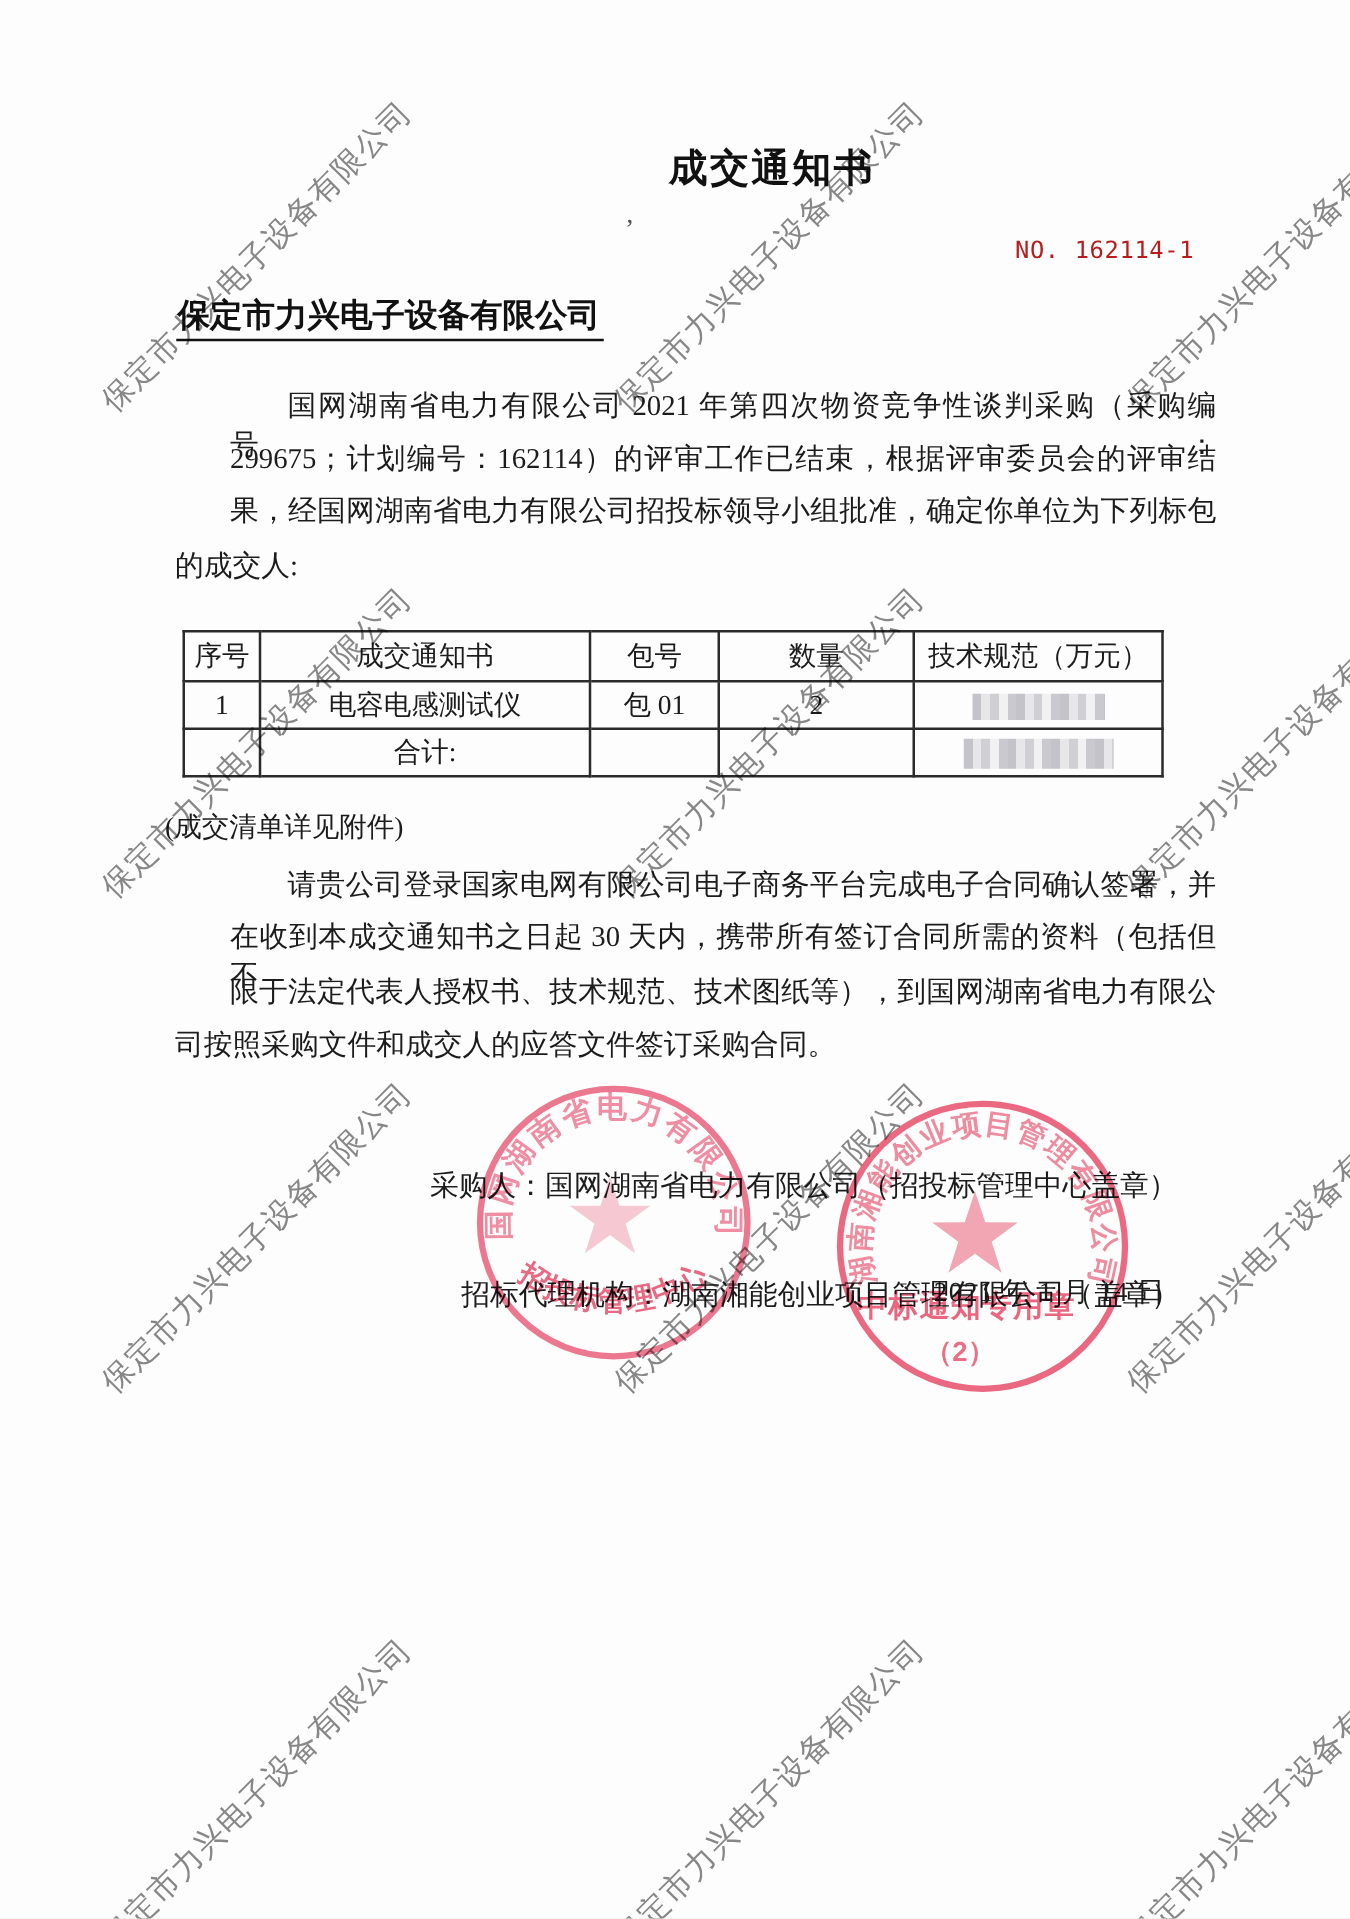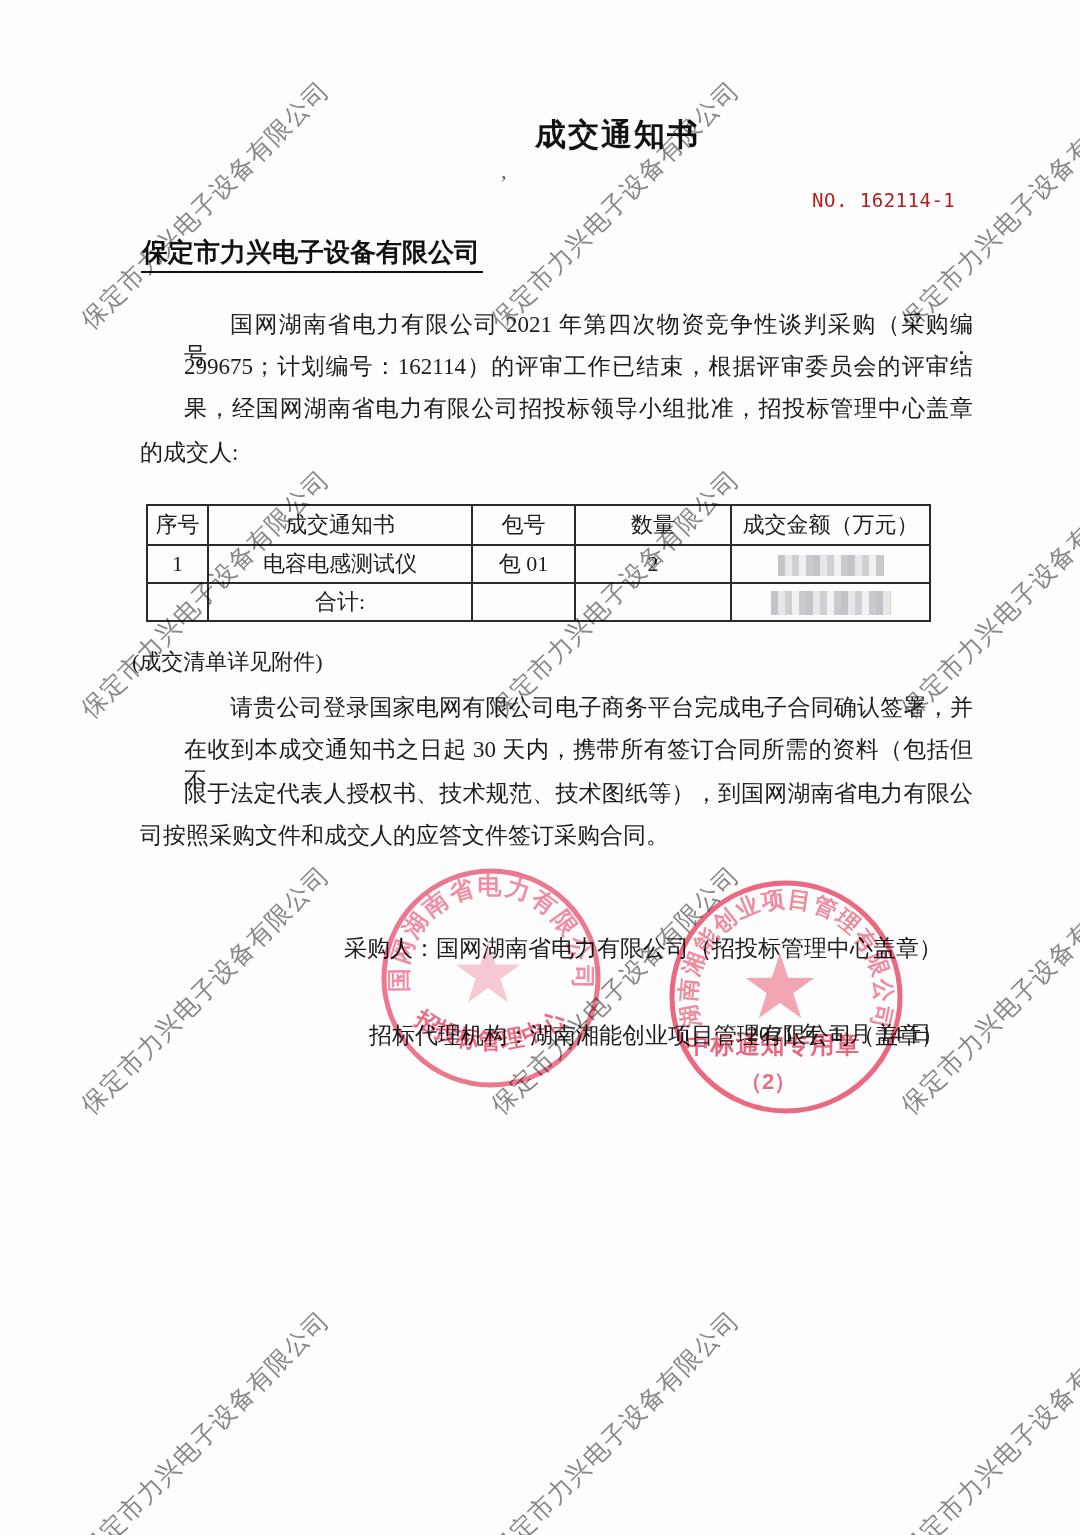--- a/index.html
+++ b/index.html
@@ -76,38 +76,38 @@
 
 <div class="page">
 
   <div class="abs title">成交通知书</div>
   <div class="abs artifact">’</div>
   <div class="abs doc-no">NO. 162114-1</div>
   <div class="abs recipient">保定市力兴电子设备有限公司</div>
 
   <div class="abs pline j indent" style="top:309px">国网湖南省电力有限公司 2021 年第四次物资竞争性谈判采购（采购编号：</div>
   <div class="abs pline j" style="top:351px">299675；计划编号：162114）的评审工作已结束，根据评审委员会的评审结</div>
-  <div class="abs pline j" style="top:393px">果，经国网湖南省电力有限公司招投标领导小组批准，招投标管理中心盖章</div>
+  <div class="abs pline j" style="top:393px">果，经国网湖南省电力有限公司招投标领导小组批准，确定你单位为下列标包</div>
   <div class="abs pline" style="top:437px">的成交人:</div>
 
   <table class="award">
     <colgroup>
       <col style="width:61px">
         <col style="width:264px">
         <col style="width:103px">
         <col style="width:156px">
         <col style="width:199px">
     </colgroup>
     <thead>
       <tr style="height:40px">
         <th>序号</th>
         <th>成交通知书</th>
         <th>包号</th>
         <th>数量</th>
-        <th>成交金额（万元）</th>
+        <th>技术规范（万元）</th>
       </tr>
     </thead>
     <tbody>
       <tr style="height:38px">
         <td>1</td>
         <td>电容电感测试仪</td>
         <td>包 01</td>
         <td>2</td>
         <td><span class="mosaic m1"></span></td>
       </tr>

